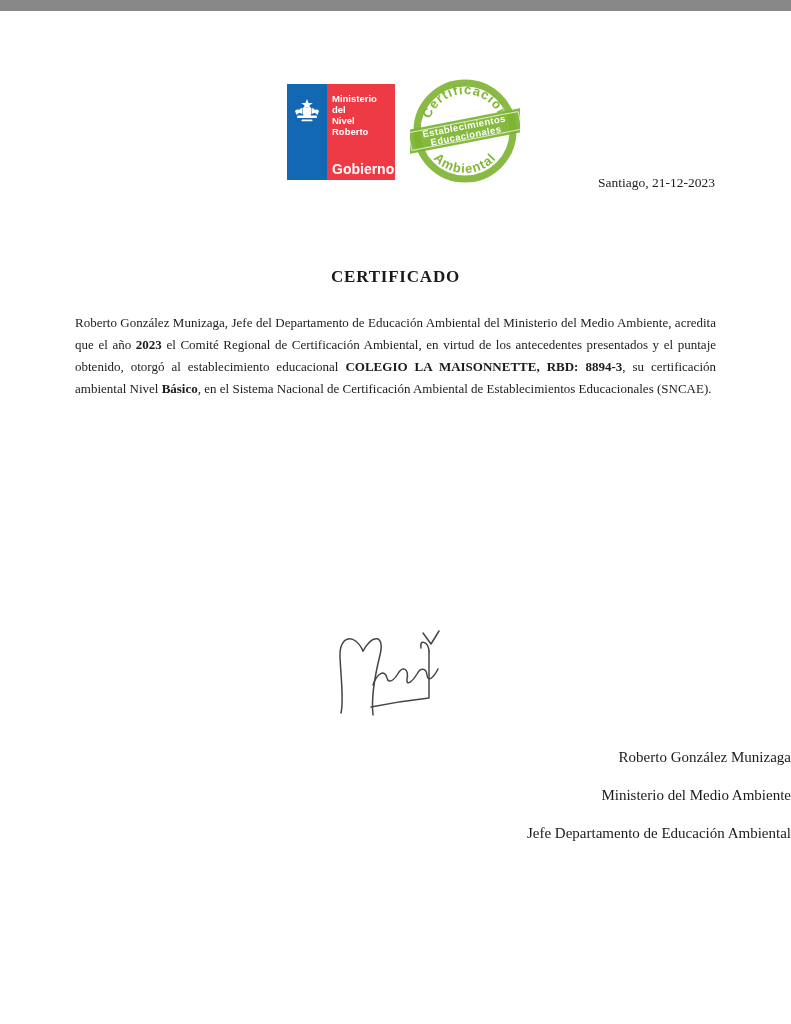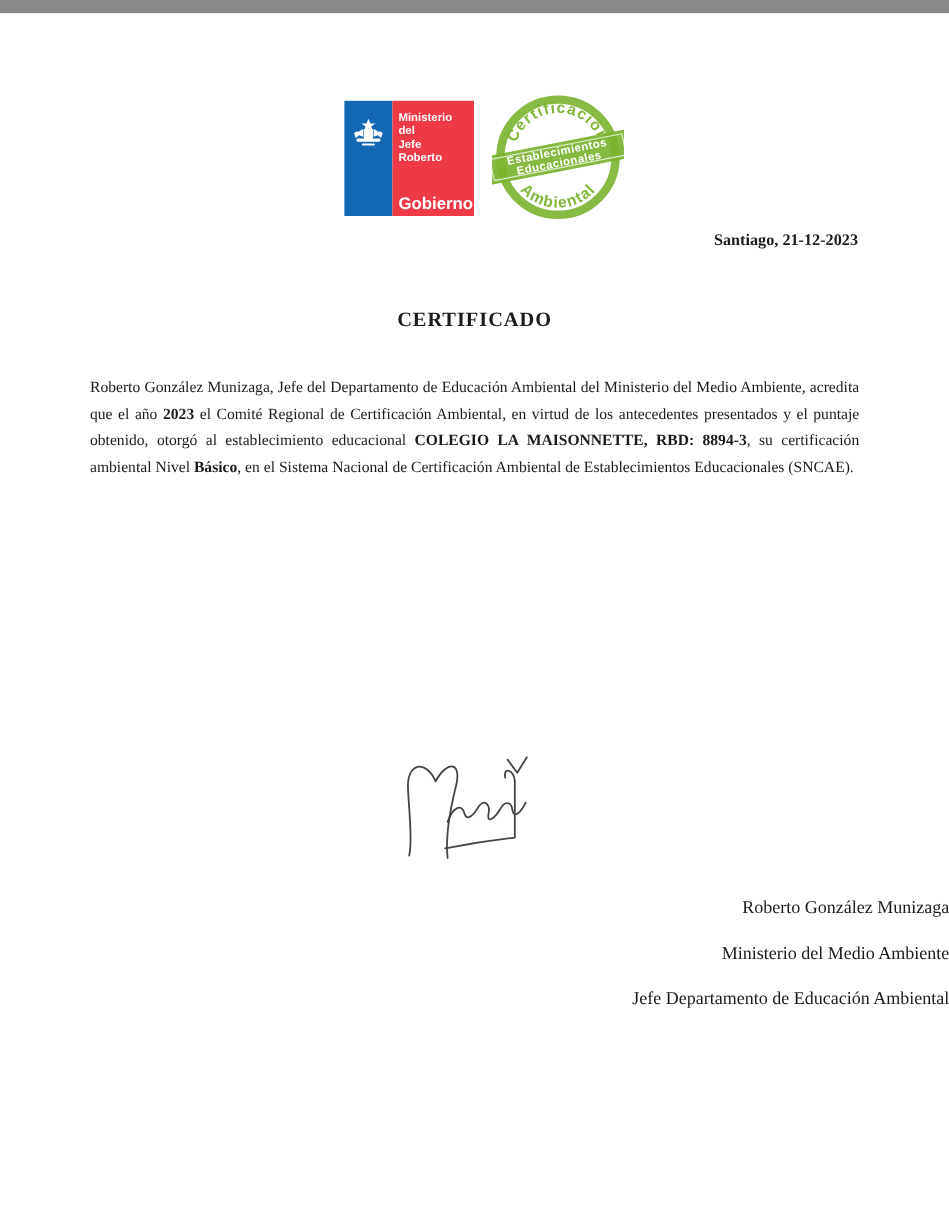--- a/index.html
+++ b/index.html
@@ -46,25 +46,25 @@
     font-weight:bold;font-size:13px;letter-spacing:1px;opacity:.95;
   }
   .stamp-band-rect{fill:var(--green);opacity:.92;}
   .stamp-band-inner{fill:none;stroke:#ffffff;stroke-opacity:.75;stroke-width:1;}
   .stamp-band-text{
     fill:#ffffff;font-family:"Liberation Sans","DejaVu Sans",sans-serif;
     font-weight:bold;font-size:9.5px;letter-spacing:.4px;text-anchor:middle;
   }
   
   .date-line{
-    position:absolute;top:181px;right:76px;
-    font-weight:bold;font-size:13.5px;
+    position:absolute;top:164px;right:76px;
+    font-weight:normal;font-size:13.5px;
   }
   .cert-title{
-    position:absolute;top:246px;left:0;width:100%;
+    position:absolute;top:256px;left:0;width:100%;
     text-align:center;font-weight:bold;font-size:17px;letter-spacing:.8px;
   }
   
   .p1{
     position:absolute;top:301px;left:75px;width:641px;
     font-size:13px;line-height:22px;text-align:justify;
   }
   .validity{
     position:absolute;top:441px;left:75px;width:665px;
     font-weight:bold;font-size:13px;line-height:17px;
@@ -106,21 +106,21 @@
           <path d="M3,13 c2,-2.5 5,-1.5 5.5,0.5 L4.5,17 Z"></path>
           <path d="M27,13 c-2,-2.5 -5,-1.5 -5.5,0.5 L25.5,17 Z"></path>
           <rect x="5" y="17.5" width="20" height="2.6" rx="1.2"></rect>
           <rect x="9.5" y="21.5" width="11" height="1.8" rx="0.9"></rect>
         </g>
       </svg>
     </div>
     <div class="red">
       <div class="ministry">
         <span>Ministerio del</span>
-        <span>Jefe</span>
+        <span>Nivel</span>
         <span>Roberto</span>
       </div>
       <div class="government">Gobierno de Chile</div>
     </div>
   </div>
 
   <svg class="stamp" viewBox="0 0 110 106">
     <defs>
       <path id="arcTop" d="M 18,53 A 37,37 0 0 1 92,53"></path>
       <path id="arcBottom" d="M 13,53 A 42,42 0 0 0 97,53"></path>

